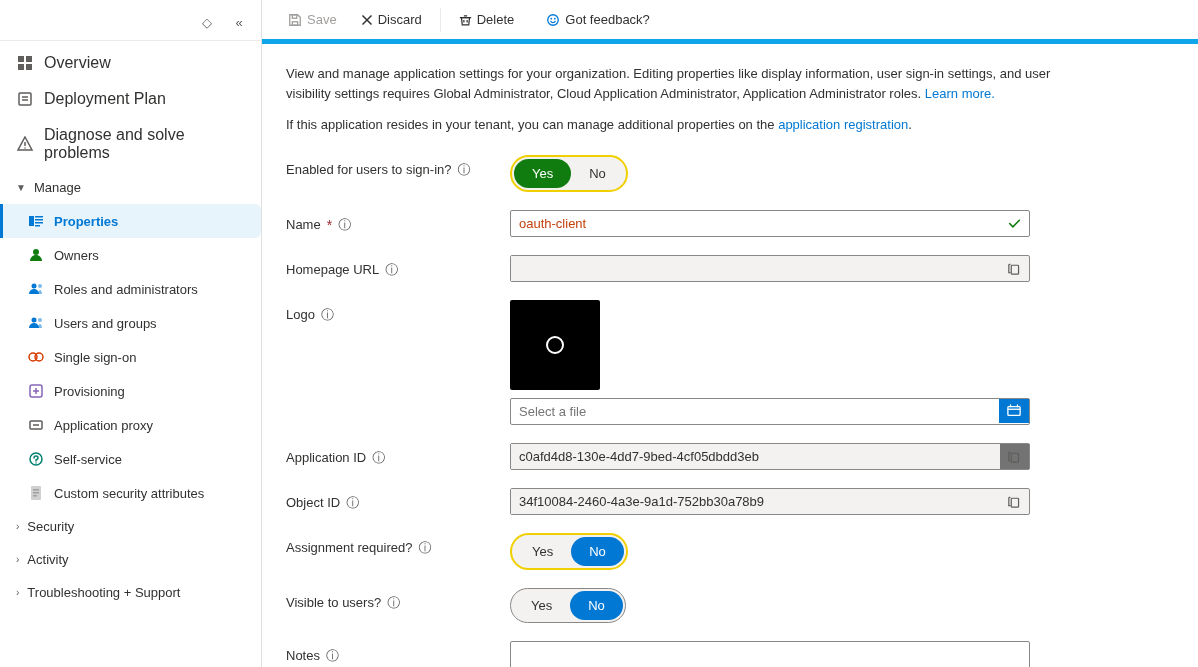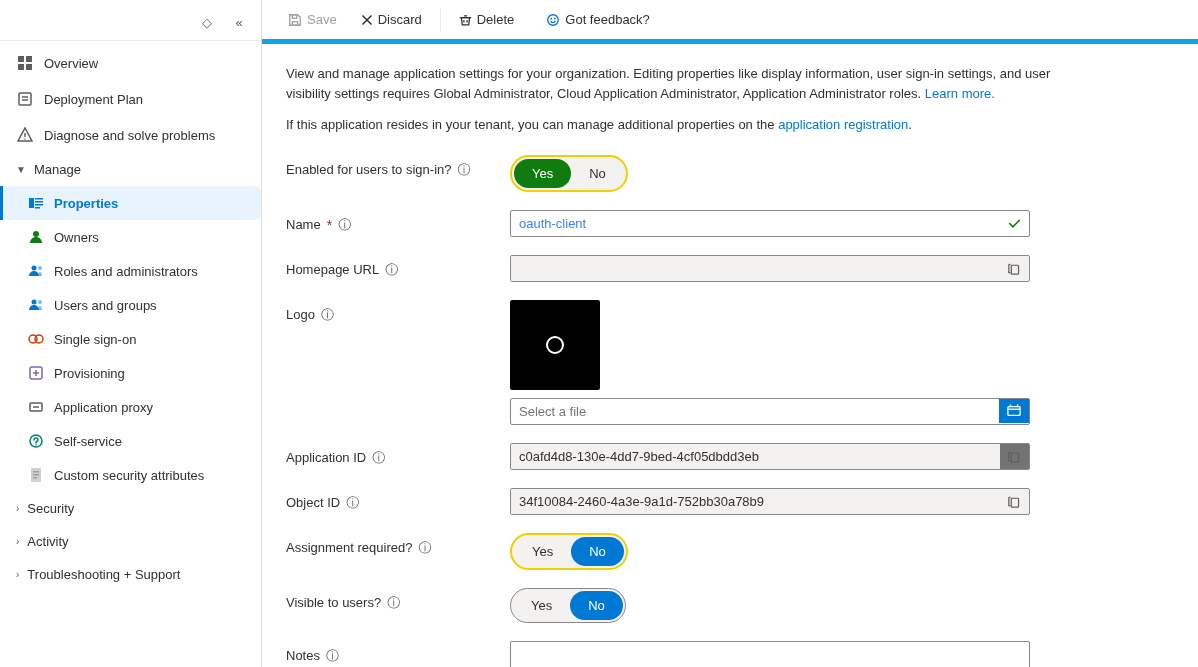--- a/index.html
+++ b/index.html
@@ -13,21 +13,21 @@
       border-right: 1px solid #e0e0e0;
       overflow-y: auto;
       padding-top: 4px;
     }
     .sidebar-item {
       display: flex;
       align-items: center;
       padding: 9px 12px 9px 16px;
       cursor: pointer;
       color: #323130;
-      font-size: 13px;
+      font-size: 16px;
       gap: 10px;
       position: relative;
     }
     .sidebar-item .icon {
       width: 18px;
       height: 18px;
       display: flex;
       align-items: center;
       justify-content: center;
       flex-shrink: 0;
@@ -234,21 +234,21 @@
       background: #fff;
       border-radius: 2px;
       width: 100%;
     }
     .text-input {
       flex: 1;
       border: none;
       outline: none;
       padding: 5px 8px;
       font-size: 13px;
-      color: #3b82f6;
+      color: #c2410c;
       background: transparent;
       font-family: 'Segoe UI', Arial, sans-serif;
     }
     .text-input.readonly { background: #f3f2f1; color: #323130; }
     .input-icon-btn {
       padding: 5px 8px;
       cursor: pointer;
       color: #605e5c;
       border: none;
       background: transparent;

